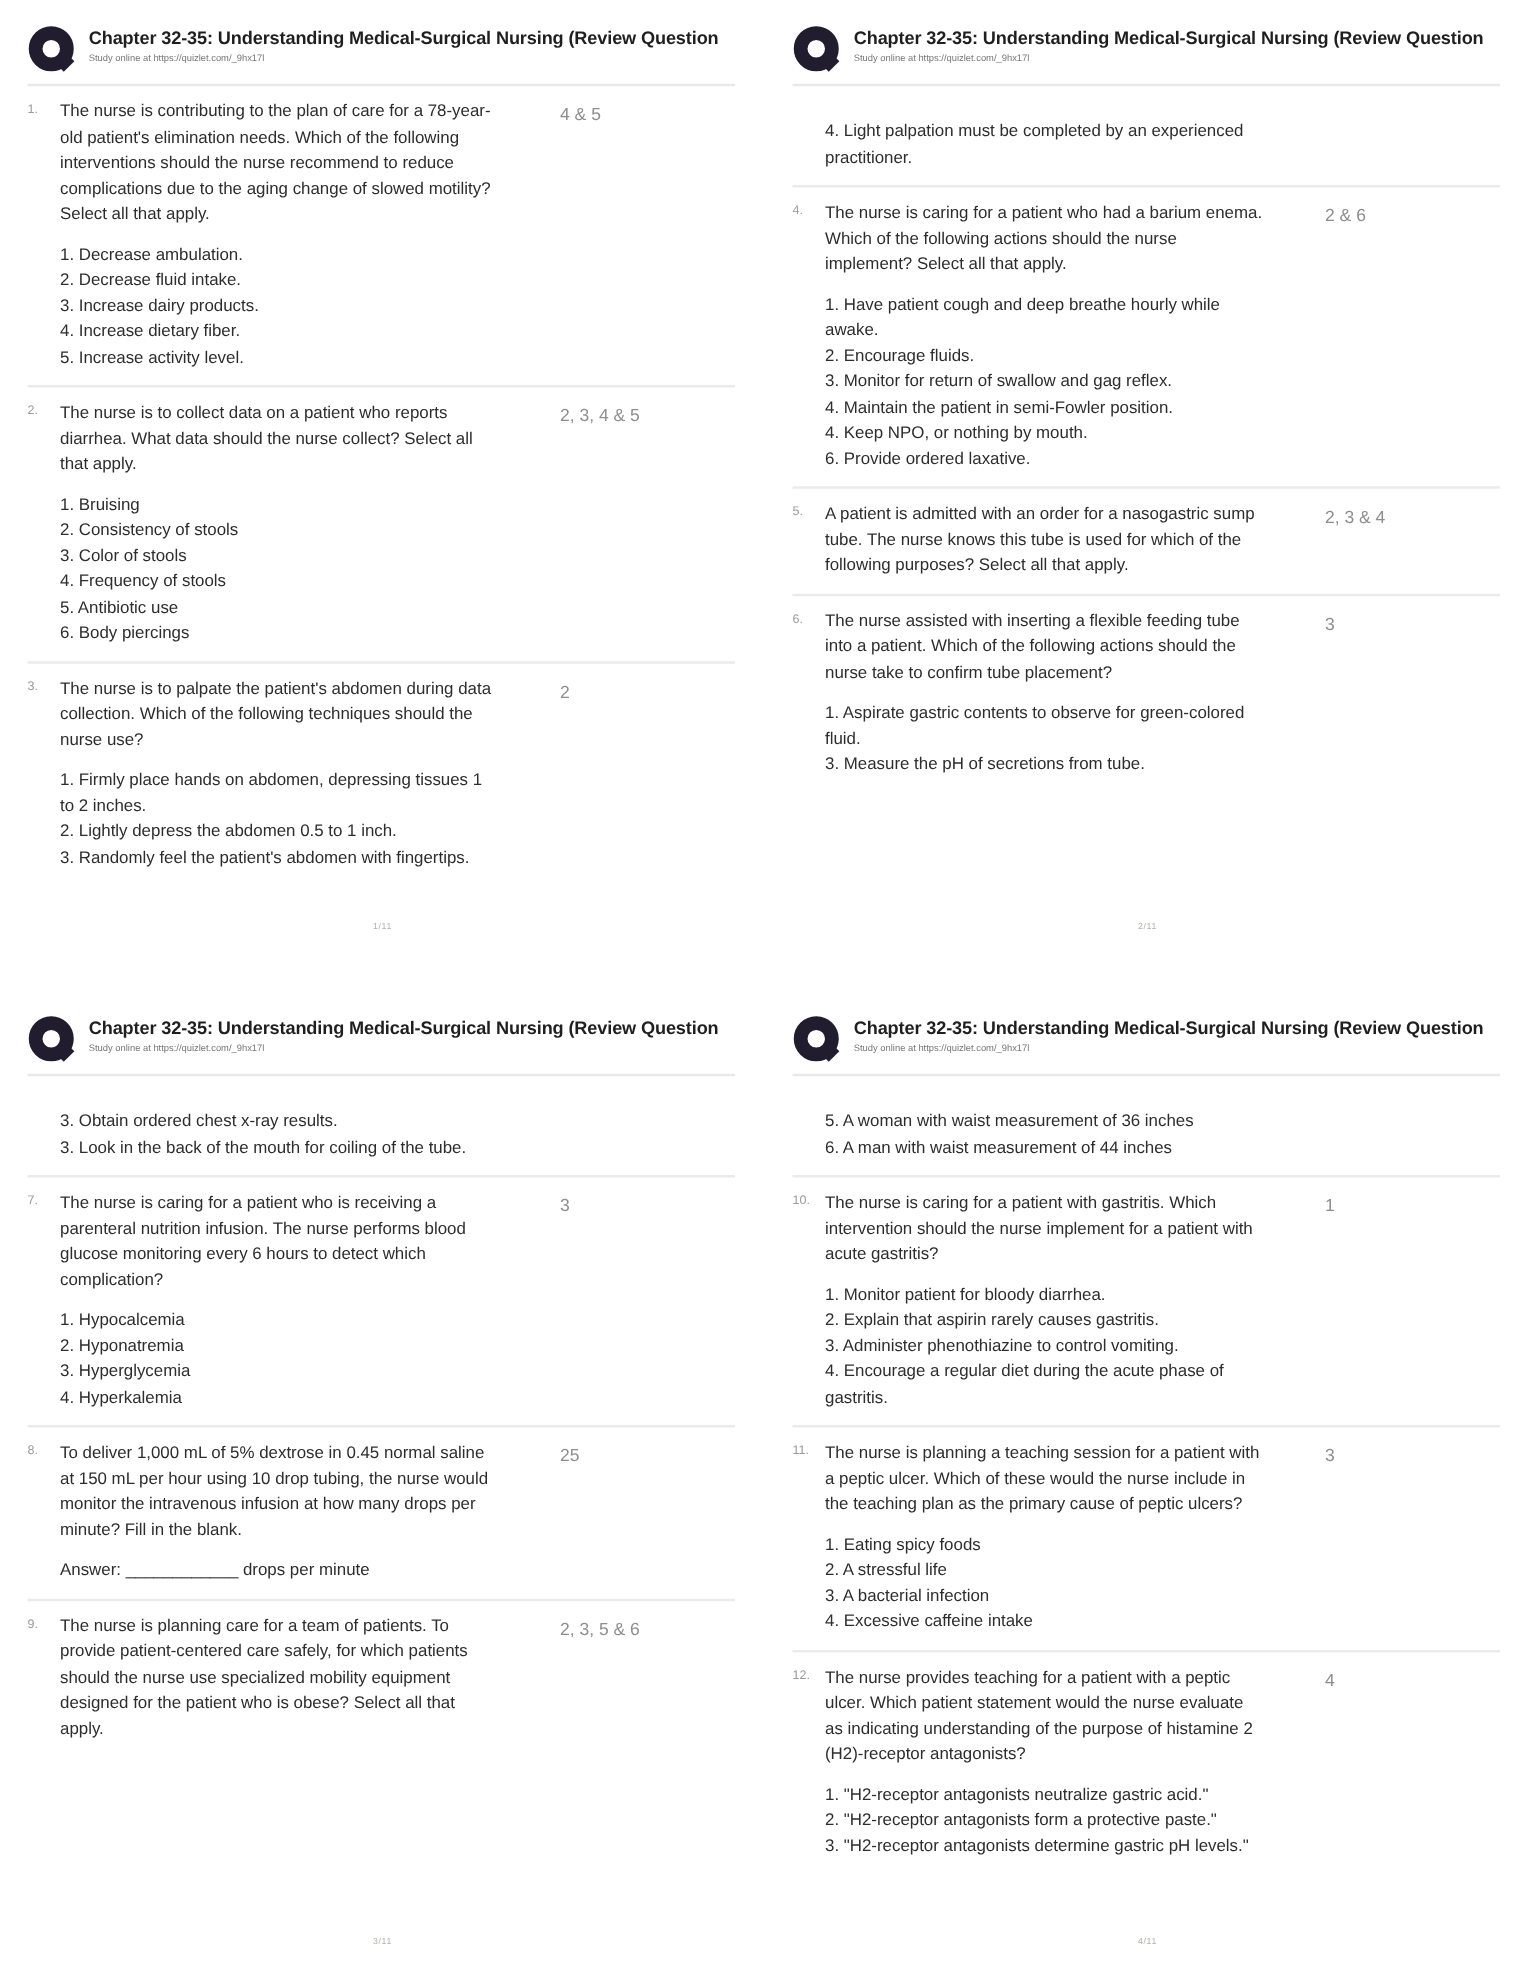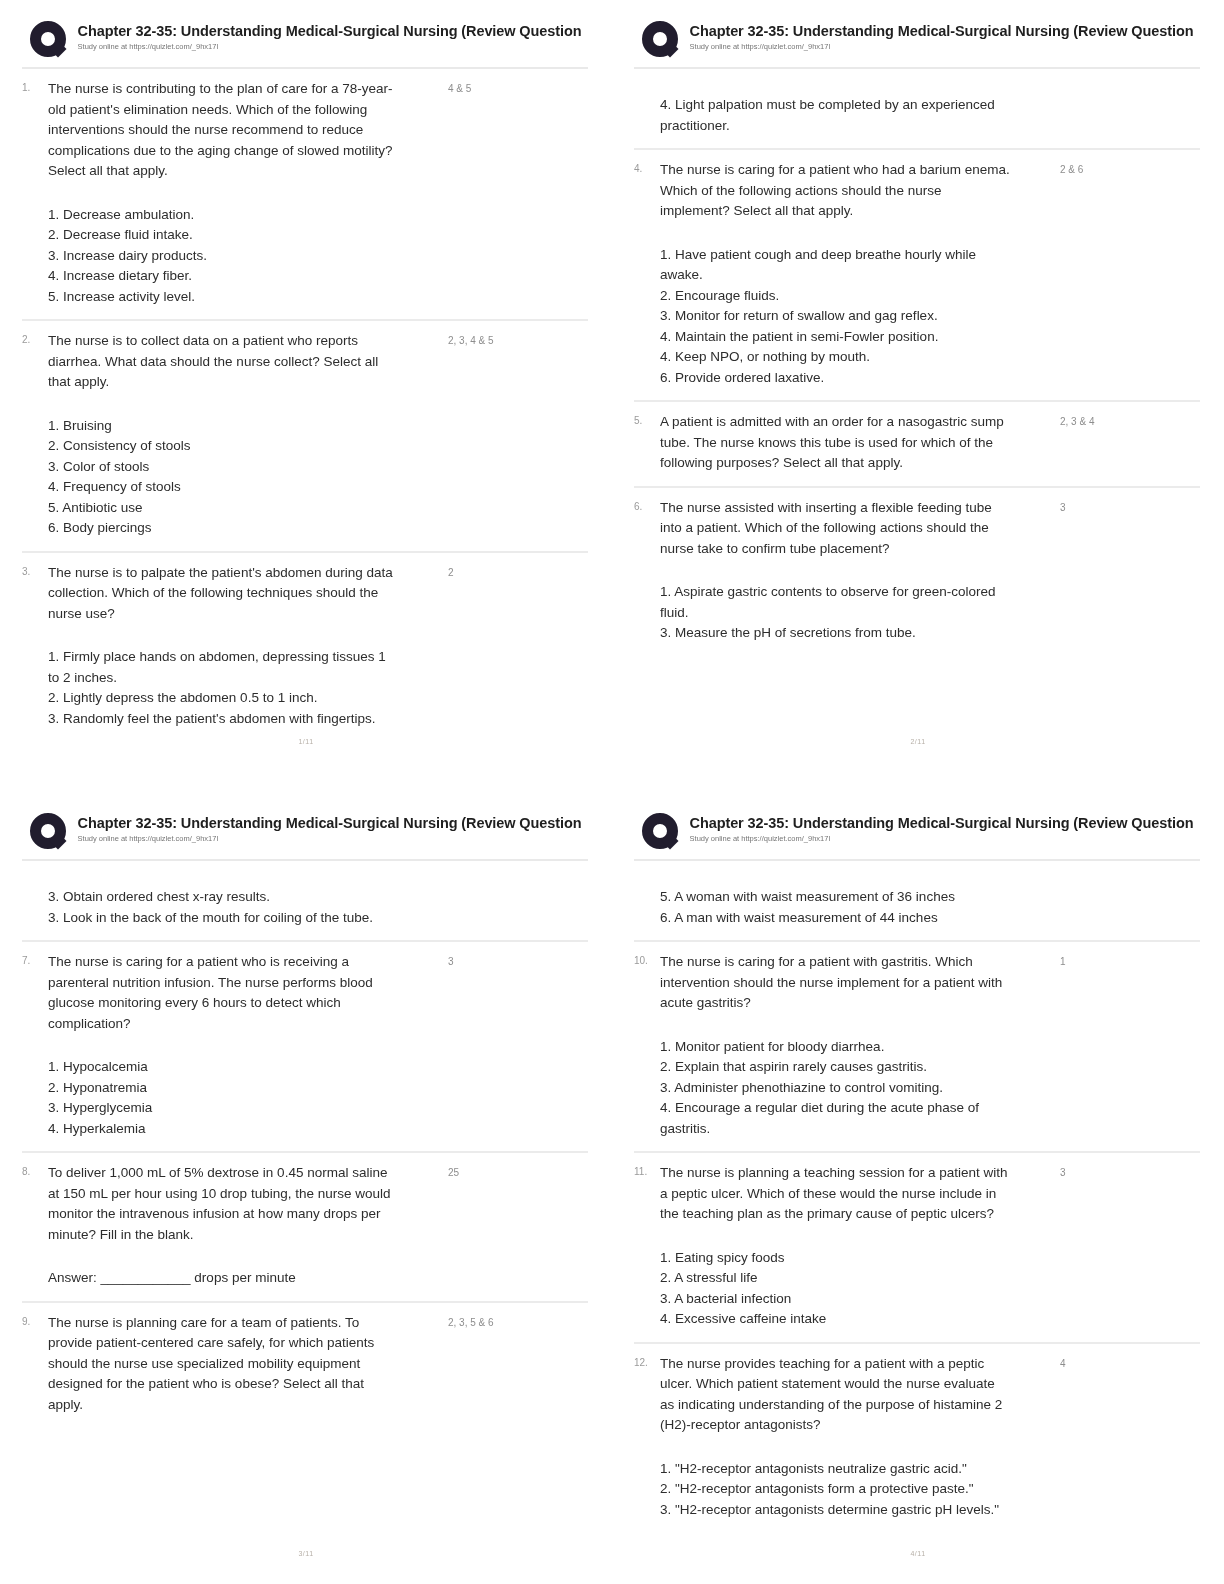--- a/index.html
+++ b/index.html
@@ -6,39 +6,39 @@
   .sheet{position:relative;width:1224px;height:1584px;background:#ffffff;
          font-family:"Liberation Sans", sans-serif;overflow:hidden;}
   .page{position:absolute;width:612px;height:792px;box-sizing:border-box;
         padding:20px 24px 0 22px;overflow:hidden;}
   .page-1{left:0;top:0}
   .page-2{left:612px;top:0}
   .page-3{left:0;top:792px}
   .page-4{left:612px;top:792px}
 
   .phead{display:flex;align-items:flex-start;gap:9px;
-         border-bottom:2px solid #e9e9e9;padding-bottom:5px;min-height:42px;justify-content:center;}
+         border-bottom:2px solid #e9e9e9;padding-bottom:5px;min-height:42px;}
   .qlogo{position:relative;width:40px;height:40px;flex:0 0 40px;}
   .qlogo .ring{position:absolute;left:1px;top:1px;width:36px;height:36px;
                box-sizing:border-box;border:11px solid #211d2e;border-radius:50%;}
   .qlogo .tail{position:absolute;left:23px;top:23px;width:12px;height:12px;
                background:#211d2e;transform:rotate(45deg);}
   .h-text{padding-top:3px;min-width:0;}
   .h-title{font-size:14.5px;font-weight:700;color:#1f1f1f;letter-spacing:-0.1px;
            white-space:nowrap;overflow:hidden;}
   .h-sub{font-size:7.5px;color:#767676;margin-top:3px;white-space:nowrap;}
 
   .qrow{display:flex;padding:10px 0 12px;}
   .qrow + .qrow{border-top:2px solid #ebebeb;}
   .qnum{flex:0 0 26px;font-size:10px;color:#9a9a9a;padding-top:3px;}
   .qbody{flex:0 0 374px;min-width:0;}
   .qtext,.opt{font-size:13.5px;line-height:20.5px;color:#2d2d2d;max-width:352px;}
-  .qopts{margin-top:23px;}
+  .qopts{margin-top:12px;}
   .qrow.cont .qopts{margin-top:16px;}
-  .qans{font-size:10px;color:#8d8d8d;padding-top:4px;margin-left:26px;white-space:nowrap;}
+  .qans{font-size:14px;color:#8d8d8d;padding-top:4px;margin-left:26px;white-space:nowrap;}
 
   .pfoot{position:absolute;left:0;width:612px;text-align:center;
          font-size:7px;color:#b6afa7;letter-spacing:0.5px;}
   .page-1 .pfoot,.page-2 .pfoot{top:738px;}
   .page-3 .pfoot,.page-4 .pfoot{top:758px;}
 </style>
 </head>
 <body>
 
 <div class="sheet">

